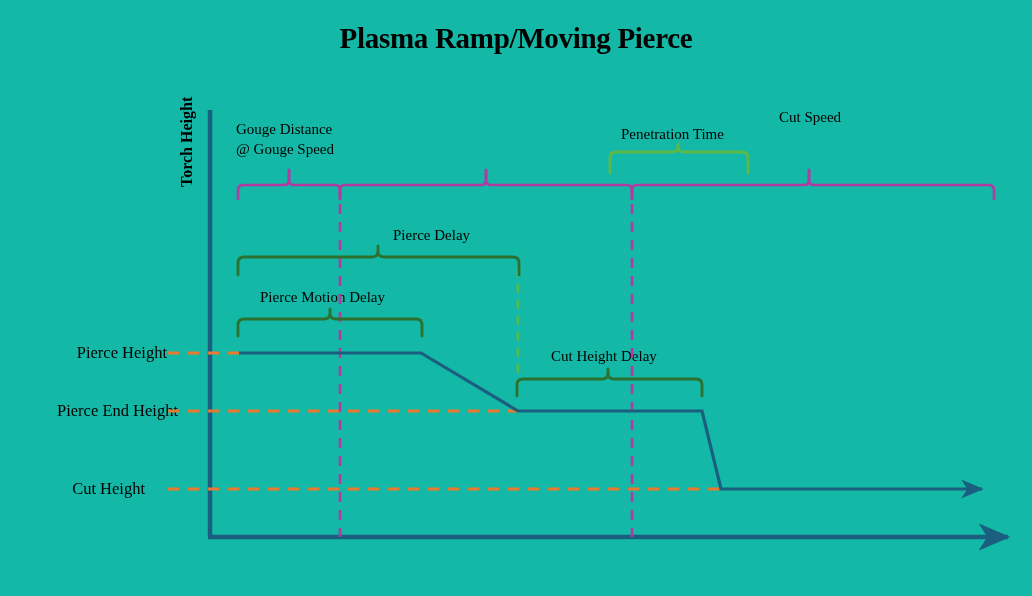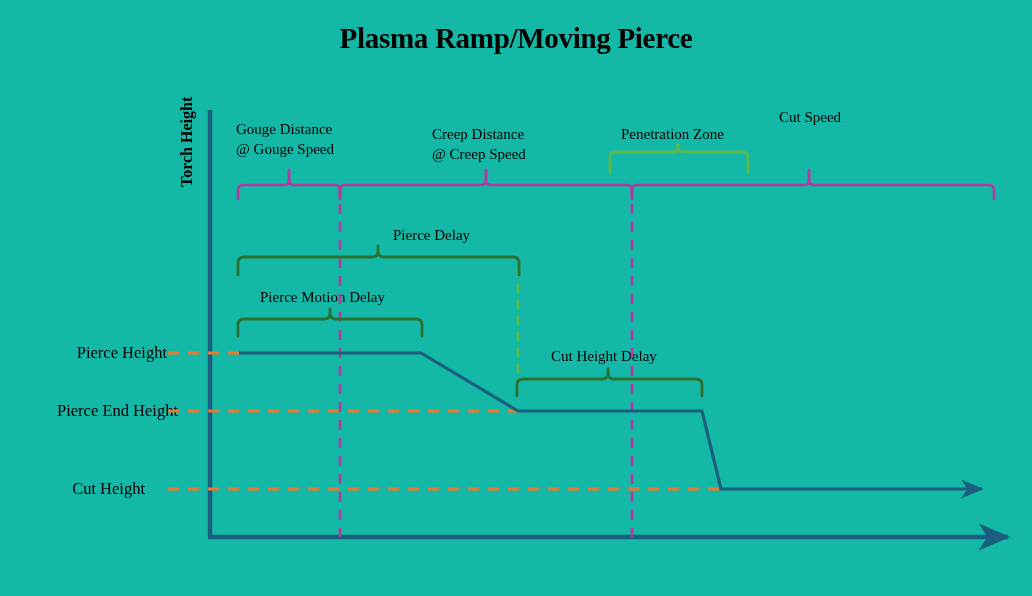--- a/index.html
+++ b/index.html
@@ -90,26 +90,22 @@
 
   <div class="y-tick-label" style="left:0px; top:343px; width:155px;padding-left:12px;">Pierce Height</div>
   <div class="y-tick-label" style="left:0px; top:401px; width:178px;">Pierce End Height</div>
   <div class="y-tick-label" style="left:0px; top:479px; width:145px;">Cut Height</div>
 
   <div class="ann-label" style="left:236px; top:119px;">
     <div>Gouge Distance</div>
     <div>@ Gouge Speed</div>
   </div>
 
-  <div class="ann-label" style="left:432px; top:124px;">
-    <div>Creep Distance</div>
-    <div>@ Creep Speed</div>
-  </div>
 
-  <div class="ann-label" style="left:621px; top:124px;">Penetration Zone</div>
+  <div class="ann-label" style="left:621px; top:124px;">Penetration Time</div>
 
   <div class="ann-label" style="left:779px; top:107px;">Cut Speed</div>
 
   <div class="ann-label" style="left:345px; top:225px;margin-left:48px;">Pierce Delay</div>
 
   <div class="ann-label" style="left:260px; top:287px;text-align:center;">Pierce Motion Delay</div>
 
   <div class="ann-label" style="left:551px; top:346px;">Cut Height Delay</div>
 
   <svg class="layer" viewBox="0 0 1032 596">

